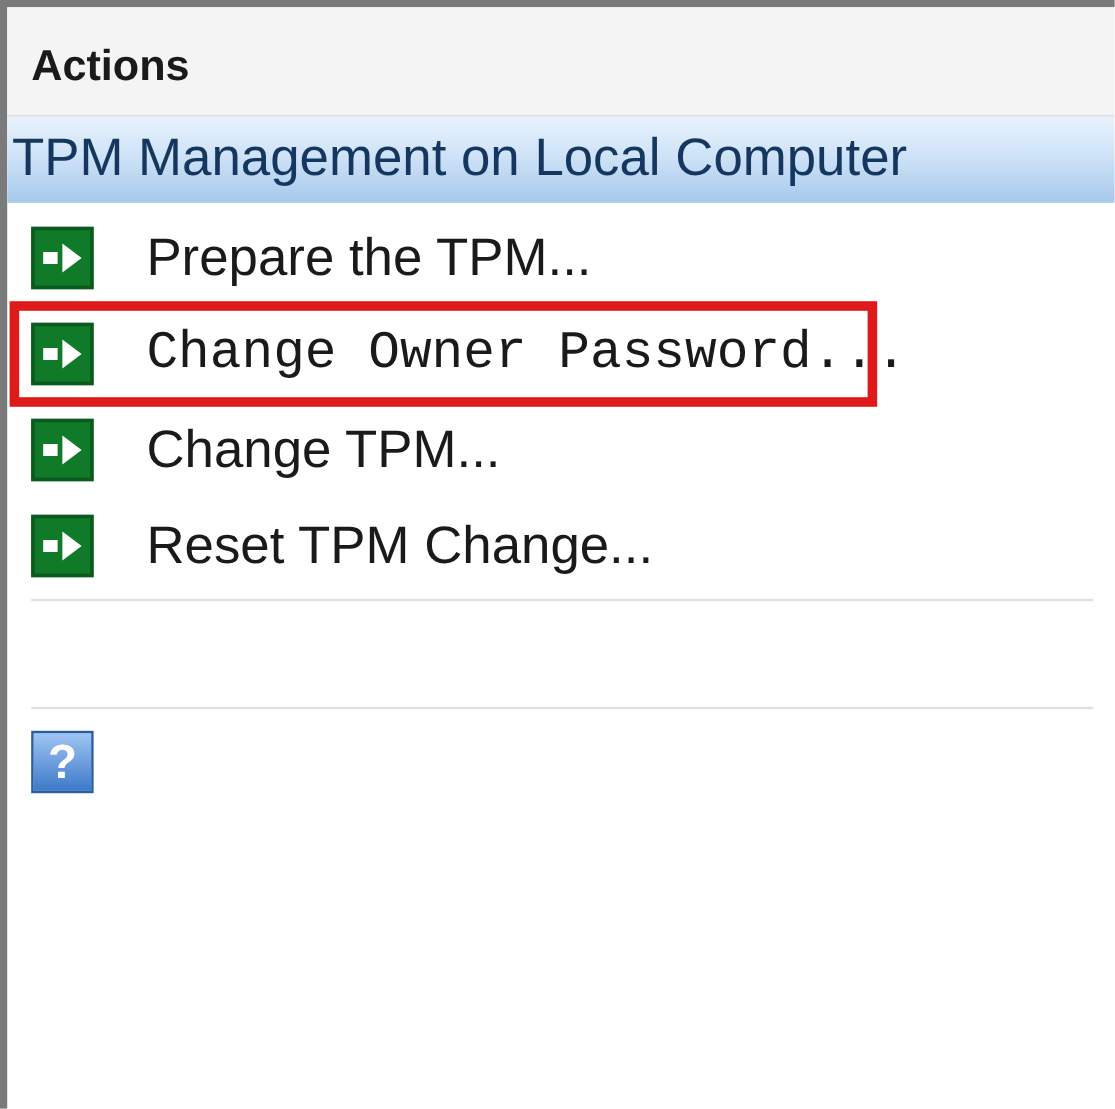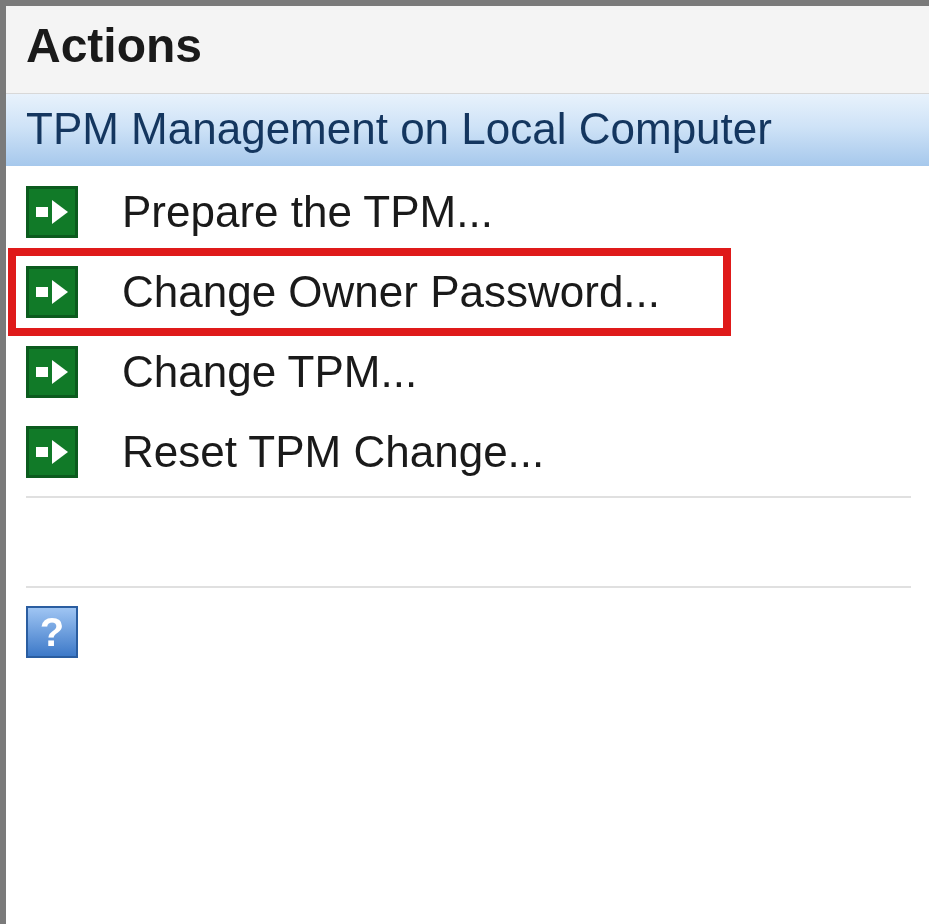--- a/index.html
+++ b/index.html
@@ -17,44 +17,45 @@
     box-sizing: border-box;
     border: 6px solid #7a7a7a;
     border-right: none;
     border-bottom: none;
     background: #ffffff;
     overflow: hidden;
   }
   .panel-header {
     background: #f4f4f4;
     font-weight: 700;
-    font-size: 48px;
+    font-size: 36px;
     color: #1a1a1a;
-    padding: 12px 16px 20px 20px;
+    padding: 28px 16px 20px 20px;
   }
   .section-title {
     background: linear-gradient(to bottom, #e8f2fc 0%, #cfe3f7 45%, #a6c8ec 100%);
     font-size: 44px;
     color: #14365f;
-    padding: 10px 14px 12px 20px;
+    padding: 10px 14px 12px 4px;
     border-top: 1px solid #d8d8d8;
   }
   .action-list {
     padding: 6px 0 0 0;
   }
   .action-item {
     display: flex;
     align-items: center;
     padding: 14px 34px 14px 20px;
     box-sizing: border-box;
     font-size: 44px;
     color: #1a1a1a;
   }
   .action-item.highlighted {
     position: relative;
+    font-family: Liberation Mono, monospace;
   }
   .action-item.highlighted::before {
     content: "";
     position: absolute;
     left: 2px;
     right: 198px; 
     top: -4px;
     bottom: -4px;
     border: 8px solid #df1a1a;
     pointer-events: none;

